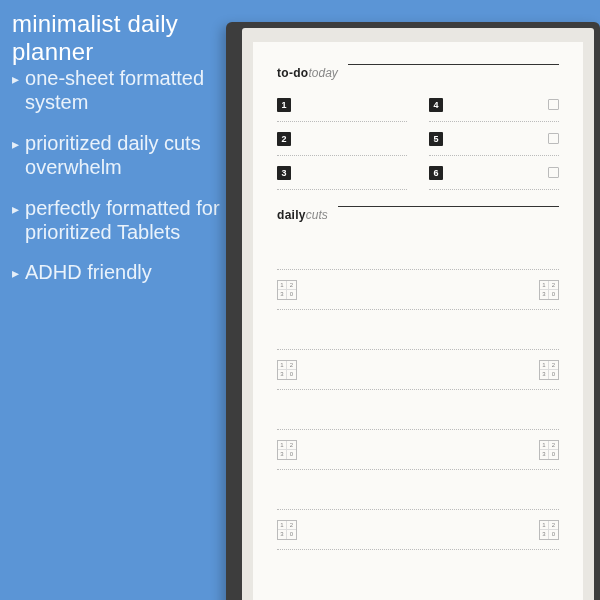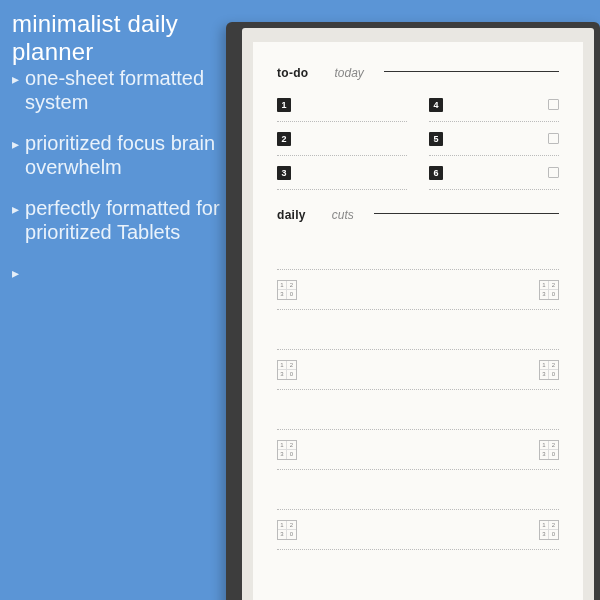--- a/index.html
+++ b/index.html
@@ -78,36 +78,35 @@
     bottom: 0;
     background: #fbfaf7;
     padding: 24px 24px 10px 24px;
     color: #222;
     font-family: "Helvetica Neue", Arial, sans-serif;
   }
 
   
   .section-head {
     display: flex;
-    align-items: center;
-    gap: 10px;
+    align-items: flex-start;
+    gap: 0;
     margin-bottom: 8px;
   }
   .section-head .bold {
     font-weight: 700;
     font-size: 12px;
     letter-spacing: 0.3px;
   }
   .section-head .light {
     font-weight: 300;
     font-style: italic;
     font-size: 12px;
     color: #888;
     margin-right: 6px;
-    margin-left: 16px;
   }
   .section-head .rule {
     flex: 1;
     height: 1px;
     background: #333;
     margin-left: 4px;
     position: relative;
     top: -2px;
   }
 
@@ -185,28 +184,29 @@
 
 <div class="left-col">
   <div class="headline">minimalist daily planner</div>
   <ul class="bullets">
     <li>
       <span class="chev">▸</span>
       <span>one-sheet formatted system</span>
     </li>
     <li>
       <span class="chev">▸</span>
-      <span>prioritized focus brain overwhelm</span>
+      <span>prioritized daily cuts overwhelm</span>
     </li>
     <li>
       <span class="chev">▸</span>
       <span>perfectly formatted for prioritized Tablets</span>
     </li>
     <li>
       <span class="chev">▸</span>
+      <span>ADHD friendly</span>
     </li>
   </ul>
 </div>
 
 <div class="tablet">
   <div class="bezel">
     <div class="screen">
 
       <div class="section-head">
         <span class="bold">to-do</span>

